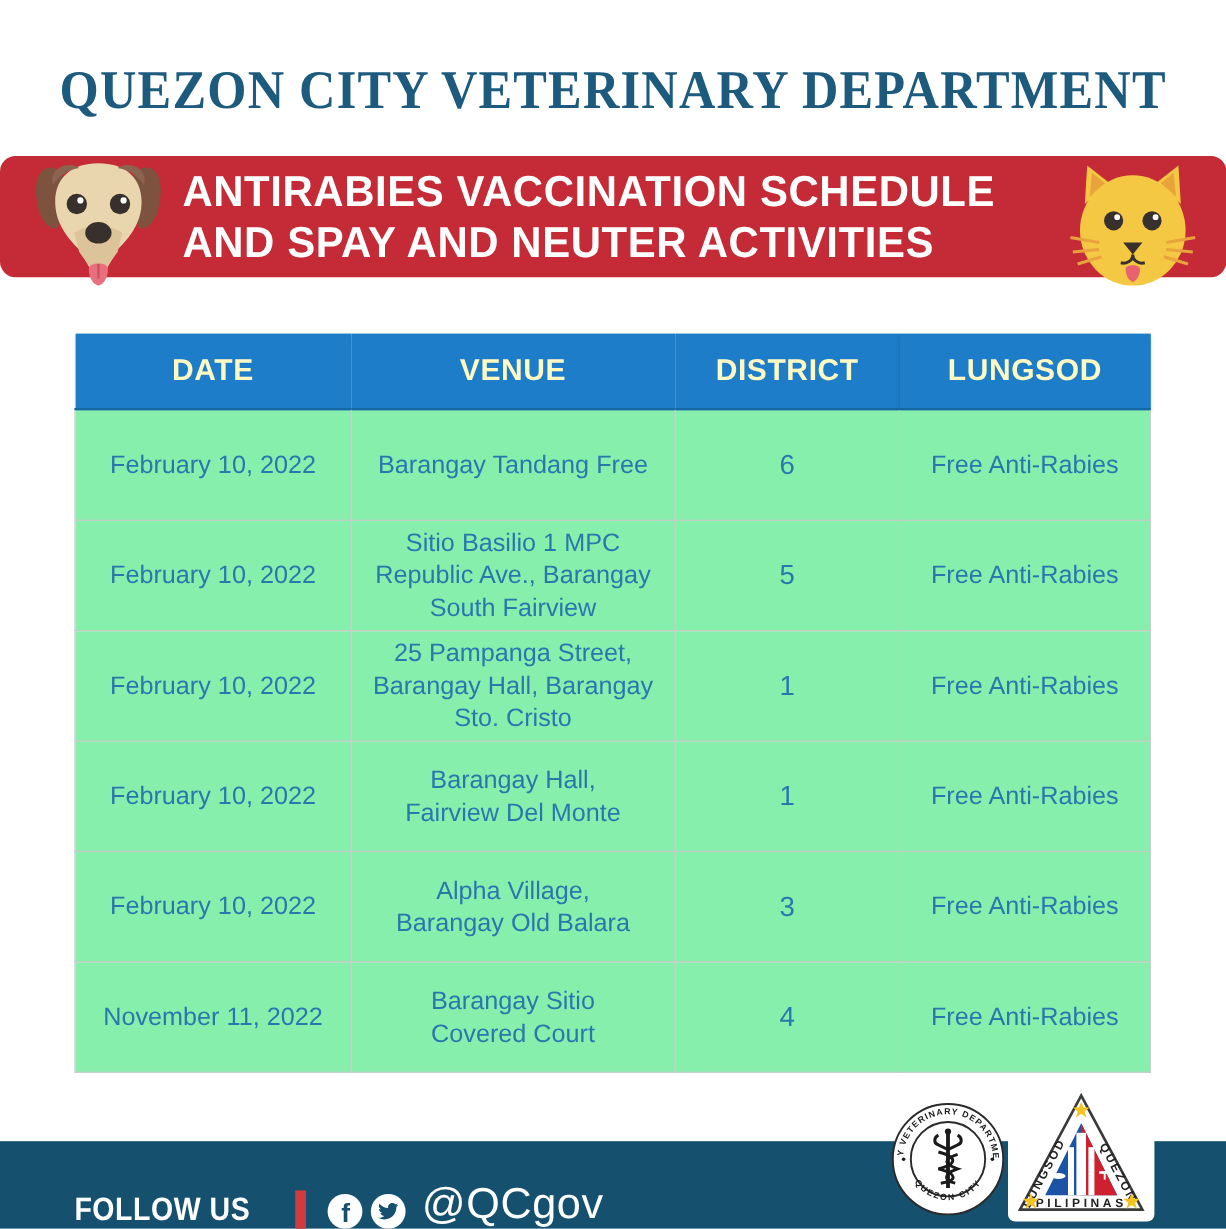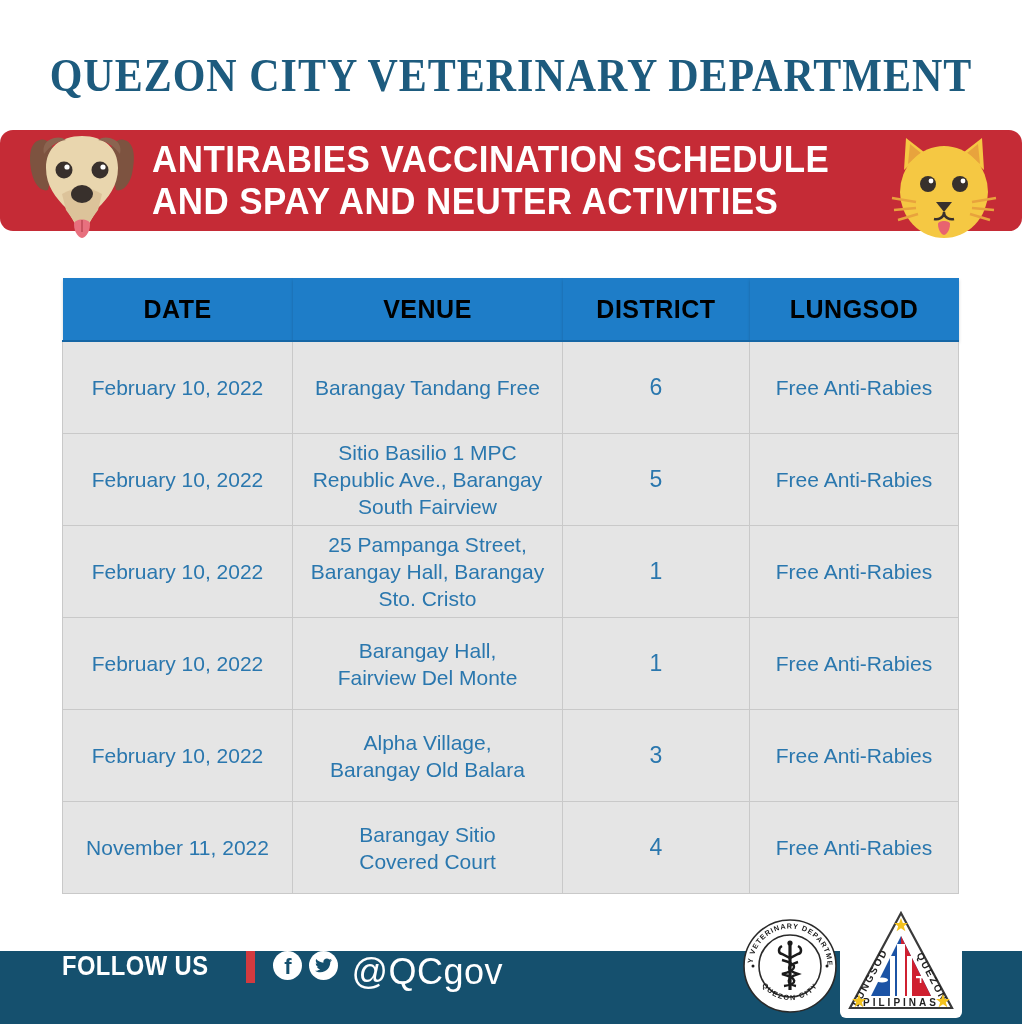--- a/index.html
+++ b/index.html
@@ -31,35 +31,35 @@
   
   .sched-table{
     position:absolute;left:62px;top:278px;width:896px;
     border-collapse:collapse;table-layout:fixed;
   }
   .sched-table col.c-date{width:230px;}
   .sched-table col.c-venue{width:270px;}
   .sched-table col.c-district{width:187px;}
   .sched-table col.c-activity{width:209px;}
   .sched-table thead th{
-    background:#1e7dc8;color:#000000;font-weight:bold;font-size:25px;
+    background:#1e7dc8;color:#fef9c3;font-weight:bold;font-size:25px;
     letter-spacing:0.5px;height:60px;border:none;
     border-bottom:2px solid #1566a5;box-shadow:0 2px 3px rgba(0,0,0,0.18);margin-left:12px;
   }
   .sched-table tbody td{
-    background:#e5e5e5;border:1px solid #c9c9c9;height:89px;
+    background:#86efac;border:1px solid #c9c9c9;height:89px;
     text-align:center;vertical-align:middle;
     color:#2a77ae;font-size:21px;line-height:27px;
   }
   .sched-table tbody td.venue{white-space:pre-line;}
   .sched-table tbody td.district{font-size:23px;}
   
   .footer{
     position:absolute;left:0;top:951px;width:1022px;height:73px;
-    background:#15506e;display:flex;align-items:flex-start;
+    background:#15506e;display:flex;align-items:flex-end;
   }
   .follow-label{
     color:#ffffff;font-weight:bold;font-size:27px;letter-spacing:0.5px;
     margin-left:62px;transform:scaleX(0.88);transform-origin:left center;
     white-space:nowrap;
   }
   .red-divider{
     width:9px;height:32px;background:#d23a3f;margin-left:18px;margin-right:18px;
   }
   .soc{

